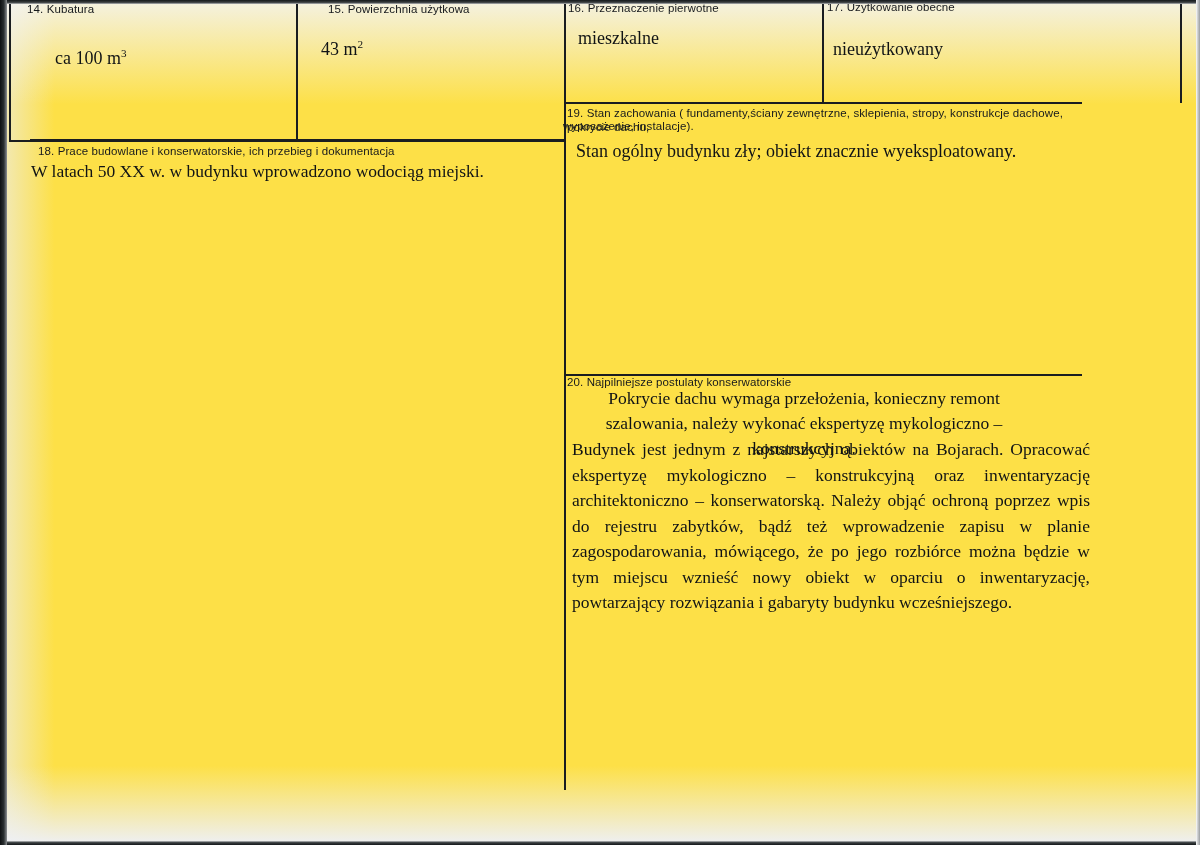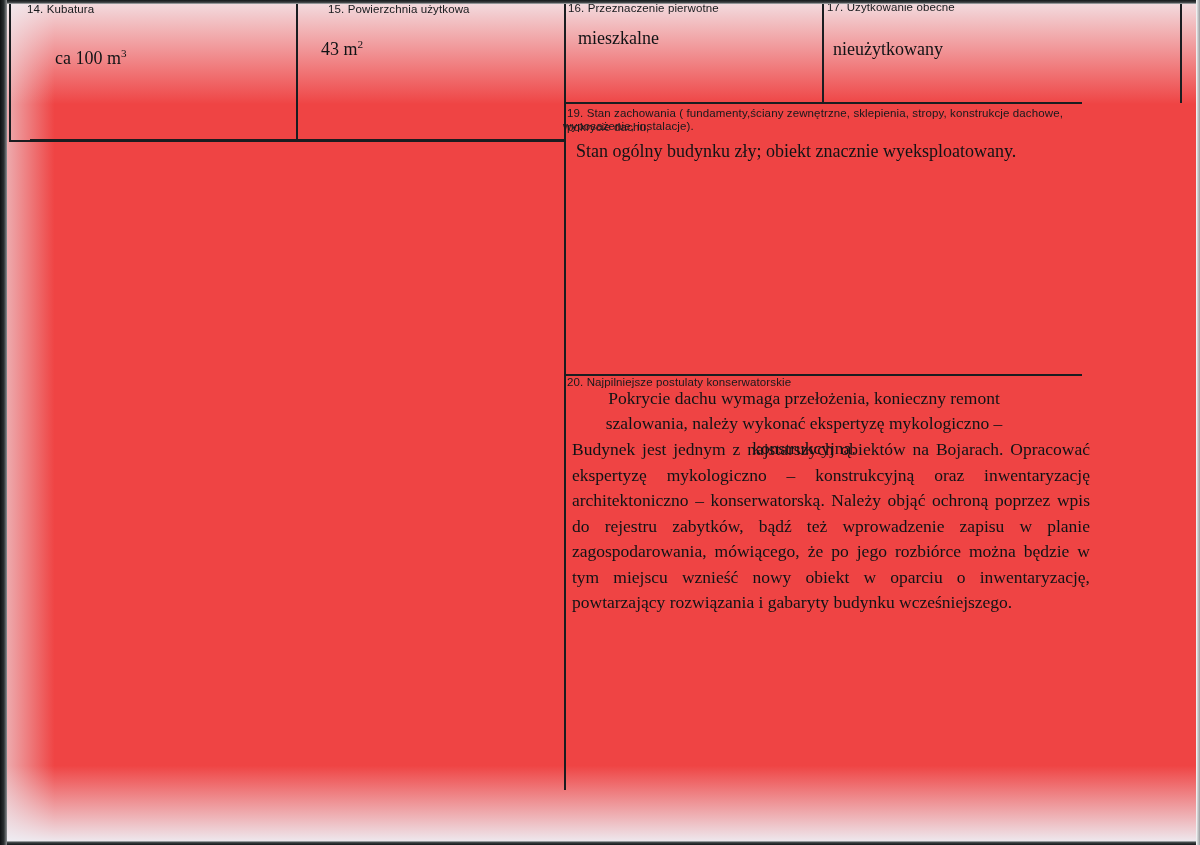--- a/index.html
+++ b/index.html
@@ -11,21 +11,21 @@
   body {
     font-family: "Liberation Serif", serif;
   }
 
   
   #scan {
     position: relative;
     width: 1200px;
     height: 845px;
     overflow: hidden;
-    background: #ef4444;
+    background: #fde047;
   }
   
   .scan-edge {
     position: absolute;
     background: #1b1f21;
   }
   .scan-edge.left   { left: 0;    top: 0;   width: 7px;  height: 845px;
                       background: linear-gradient(90deg,#0d1012 0%,#2a2f31 55%,#8d9093 100%); }
   .scan-edge.top    { left: 0;    top: 0;   width: 1200px; height: 4px;
                       background: linear-gradient(180deg,#14181a 0%,#3a3f41 60%,#b9bbbd 100%); }
@@ -137,21 +137,23 @@
   <div class="entry big" style="left:321px; top:38px;">
     <span>43 m</span><sup>2</sup>
   </div>
 
   <div class="field-label" style="left:568px; top:2px;">16. Przeznaczenie pierwotne</div>
   <div class="entry big" style="left:578px; top:27px;">mieszkalne</div>
 
   <div class="field-label" style="left:827px; top:1px;">17. Użytkowanie obecne</div>
   <div class="entry big" style="left:833px; top:38px;">nieużytkowany</div>
 
+  <div class="field-label" style="left:38px; top:145px;">18. Prace budowlane i konserwatorskie, ich przebieg i dokumentacja</div>
   <div class="entry" style="left:31px; top:159px; width:520px; font-size:17.5px; line-height:24px;">
+    <p>W latach 50 XX w. w budynku wprowadzono wodociąg miejski.</p>
   </div>
 
   <div class="field-label wrap" style="left:567px; top:107px; width:520px;">19. Stan zachowania ( fundamenty,ściany zewnętrzne, sklepienia, stropy, konstrukcje dachowe, pokrycie dachu,</div>
   <div class="field-label wrap" style="left:563px; top:120px; width:520px;">wyposażenie, instalacje).</div>
   <div class="entry big" style="left:576px; top:140px; width:500px;">Stan ogólny budynku zły; obiekt znacznie wyeksploatowany.</div>
 
   <div class="field-label" style="left:567px; top:376px;">20. Najpilniejsze postulaty konserwatorskie</div>
 
   <div class="para-left" style="left:565px; top:386px; width:478px;">Pokrycie dachu wymaga przełożenia, konieczny remont szalowania, należy wykonać ekspertyzę mykologiczno – konstrukcyjną.</div>
 

